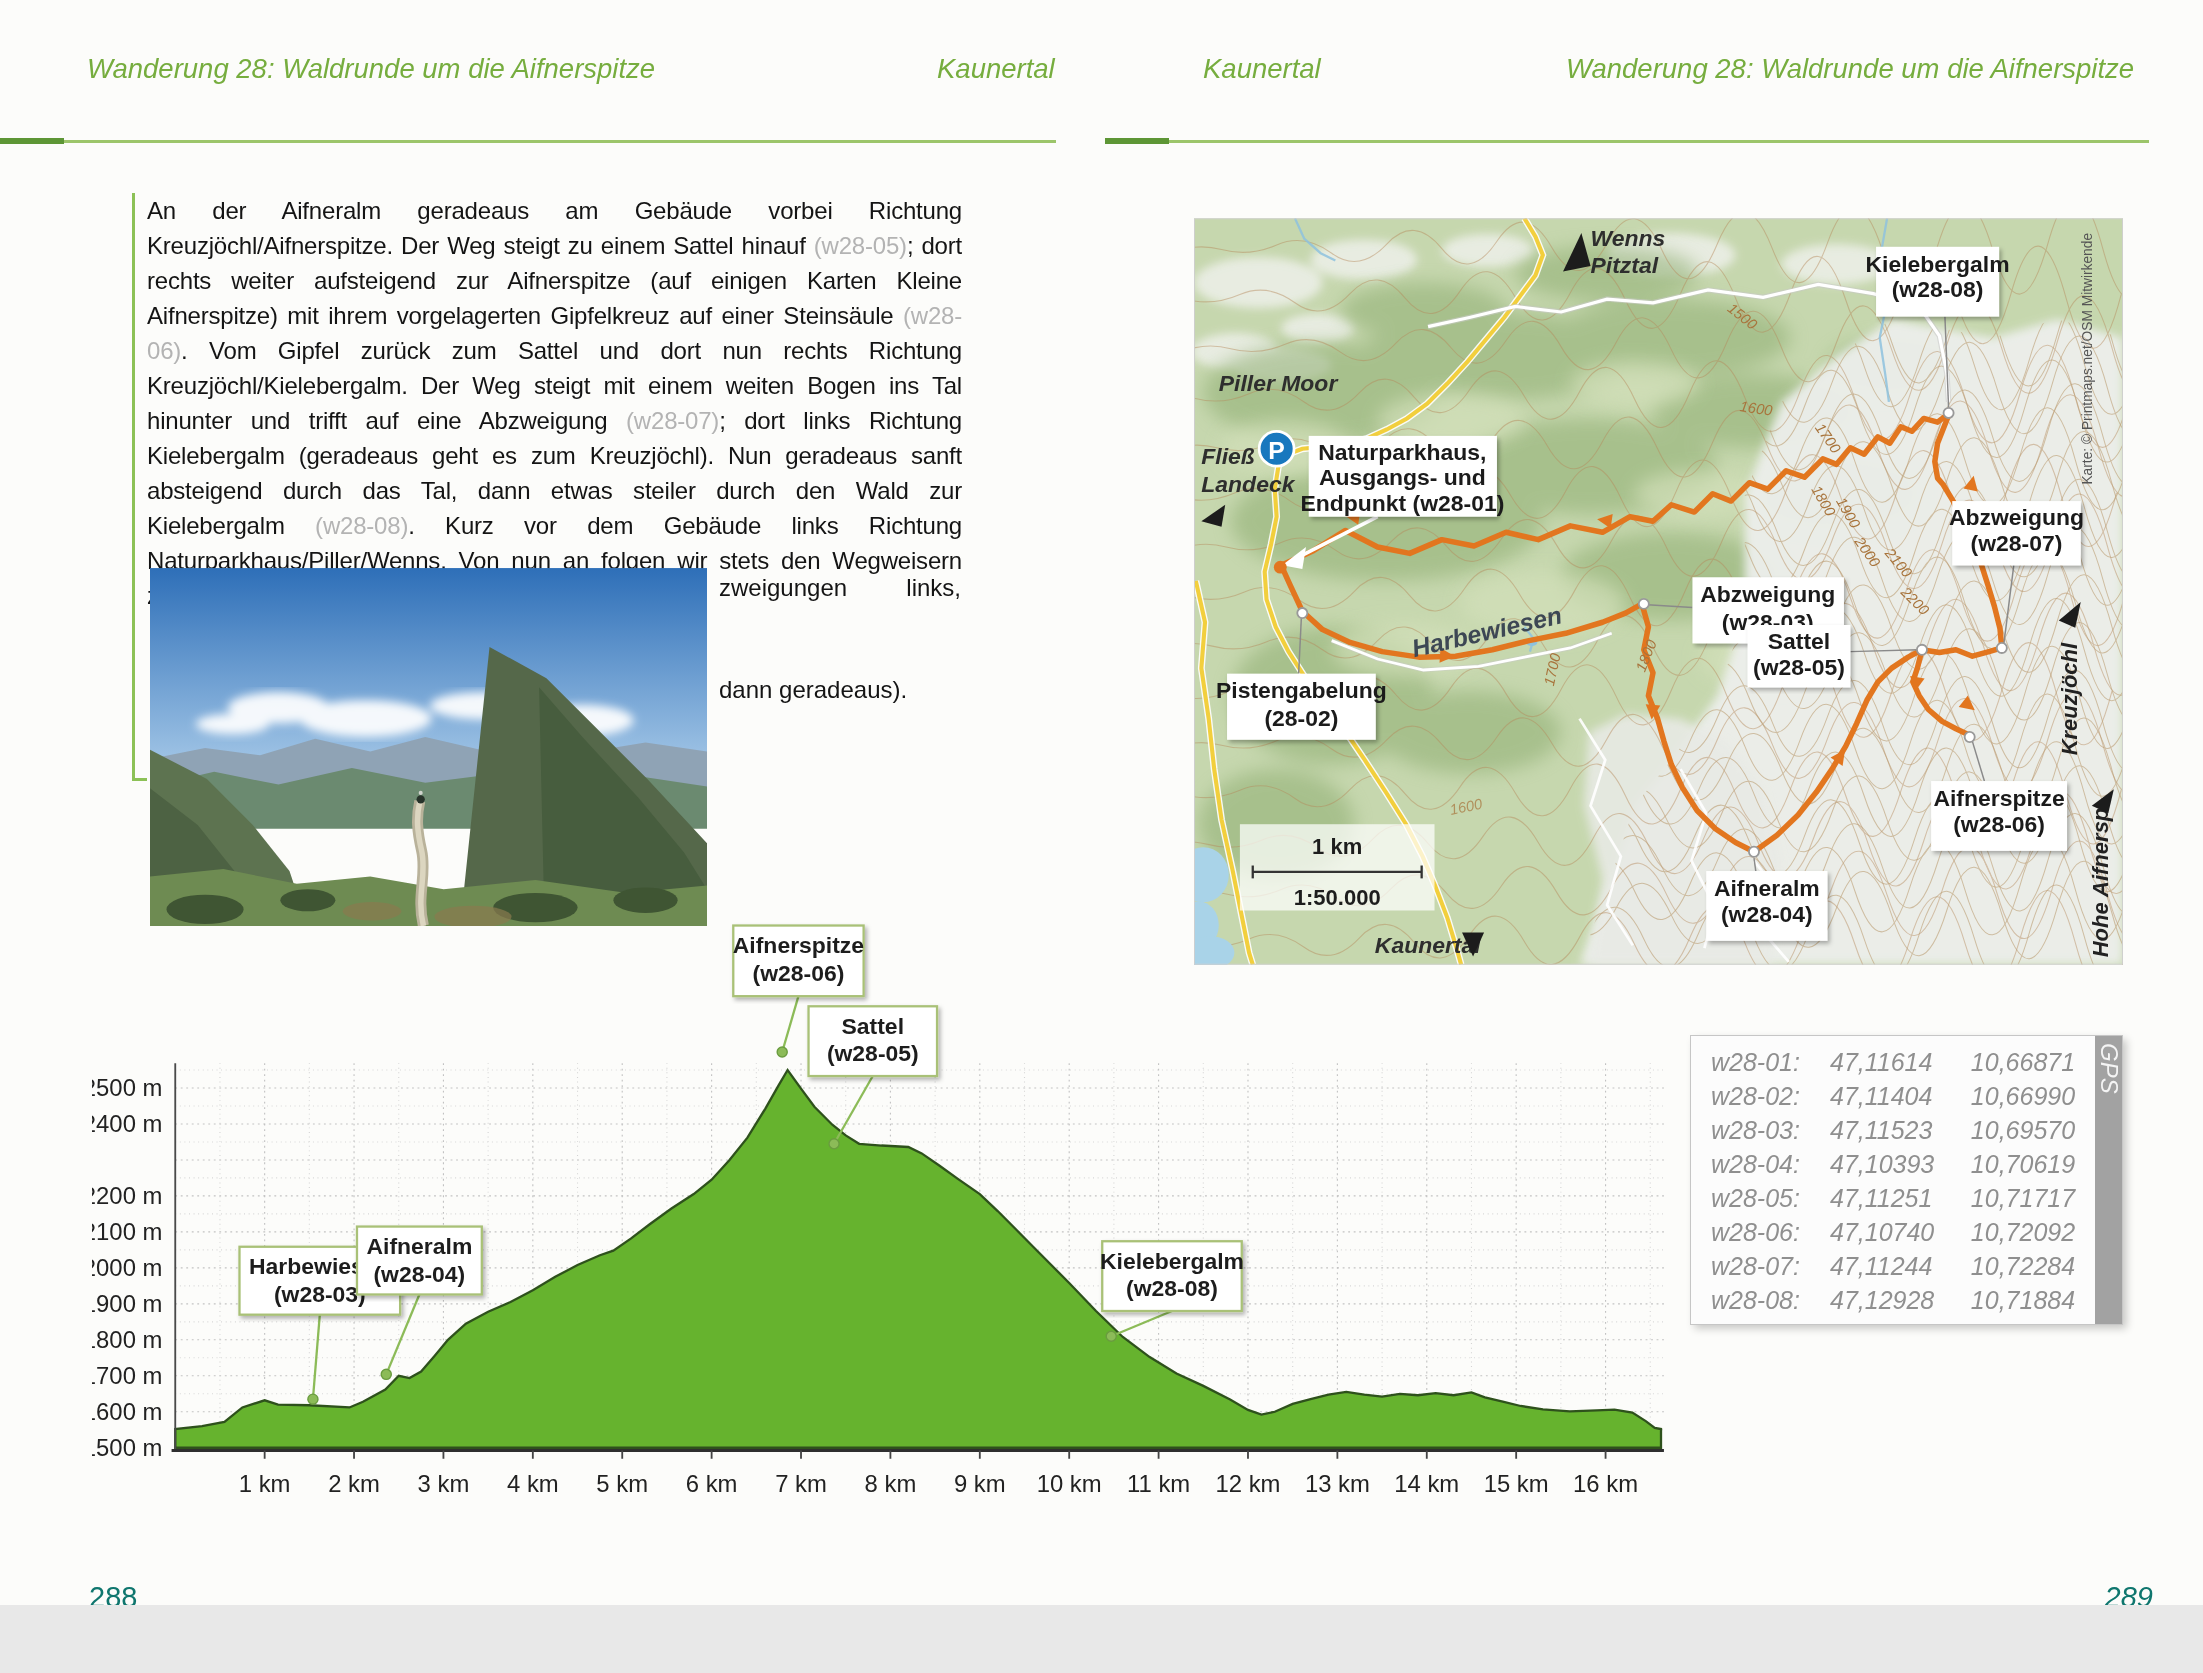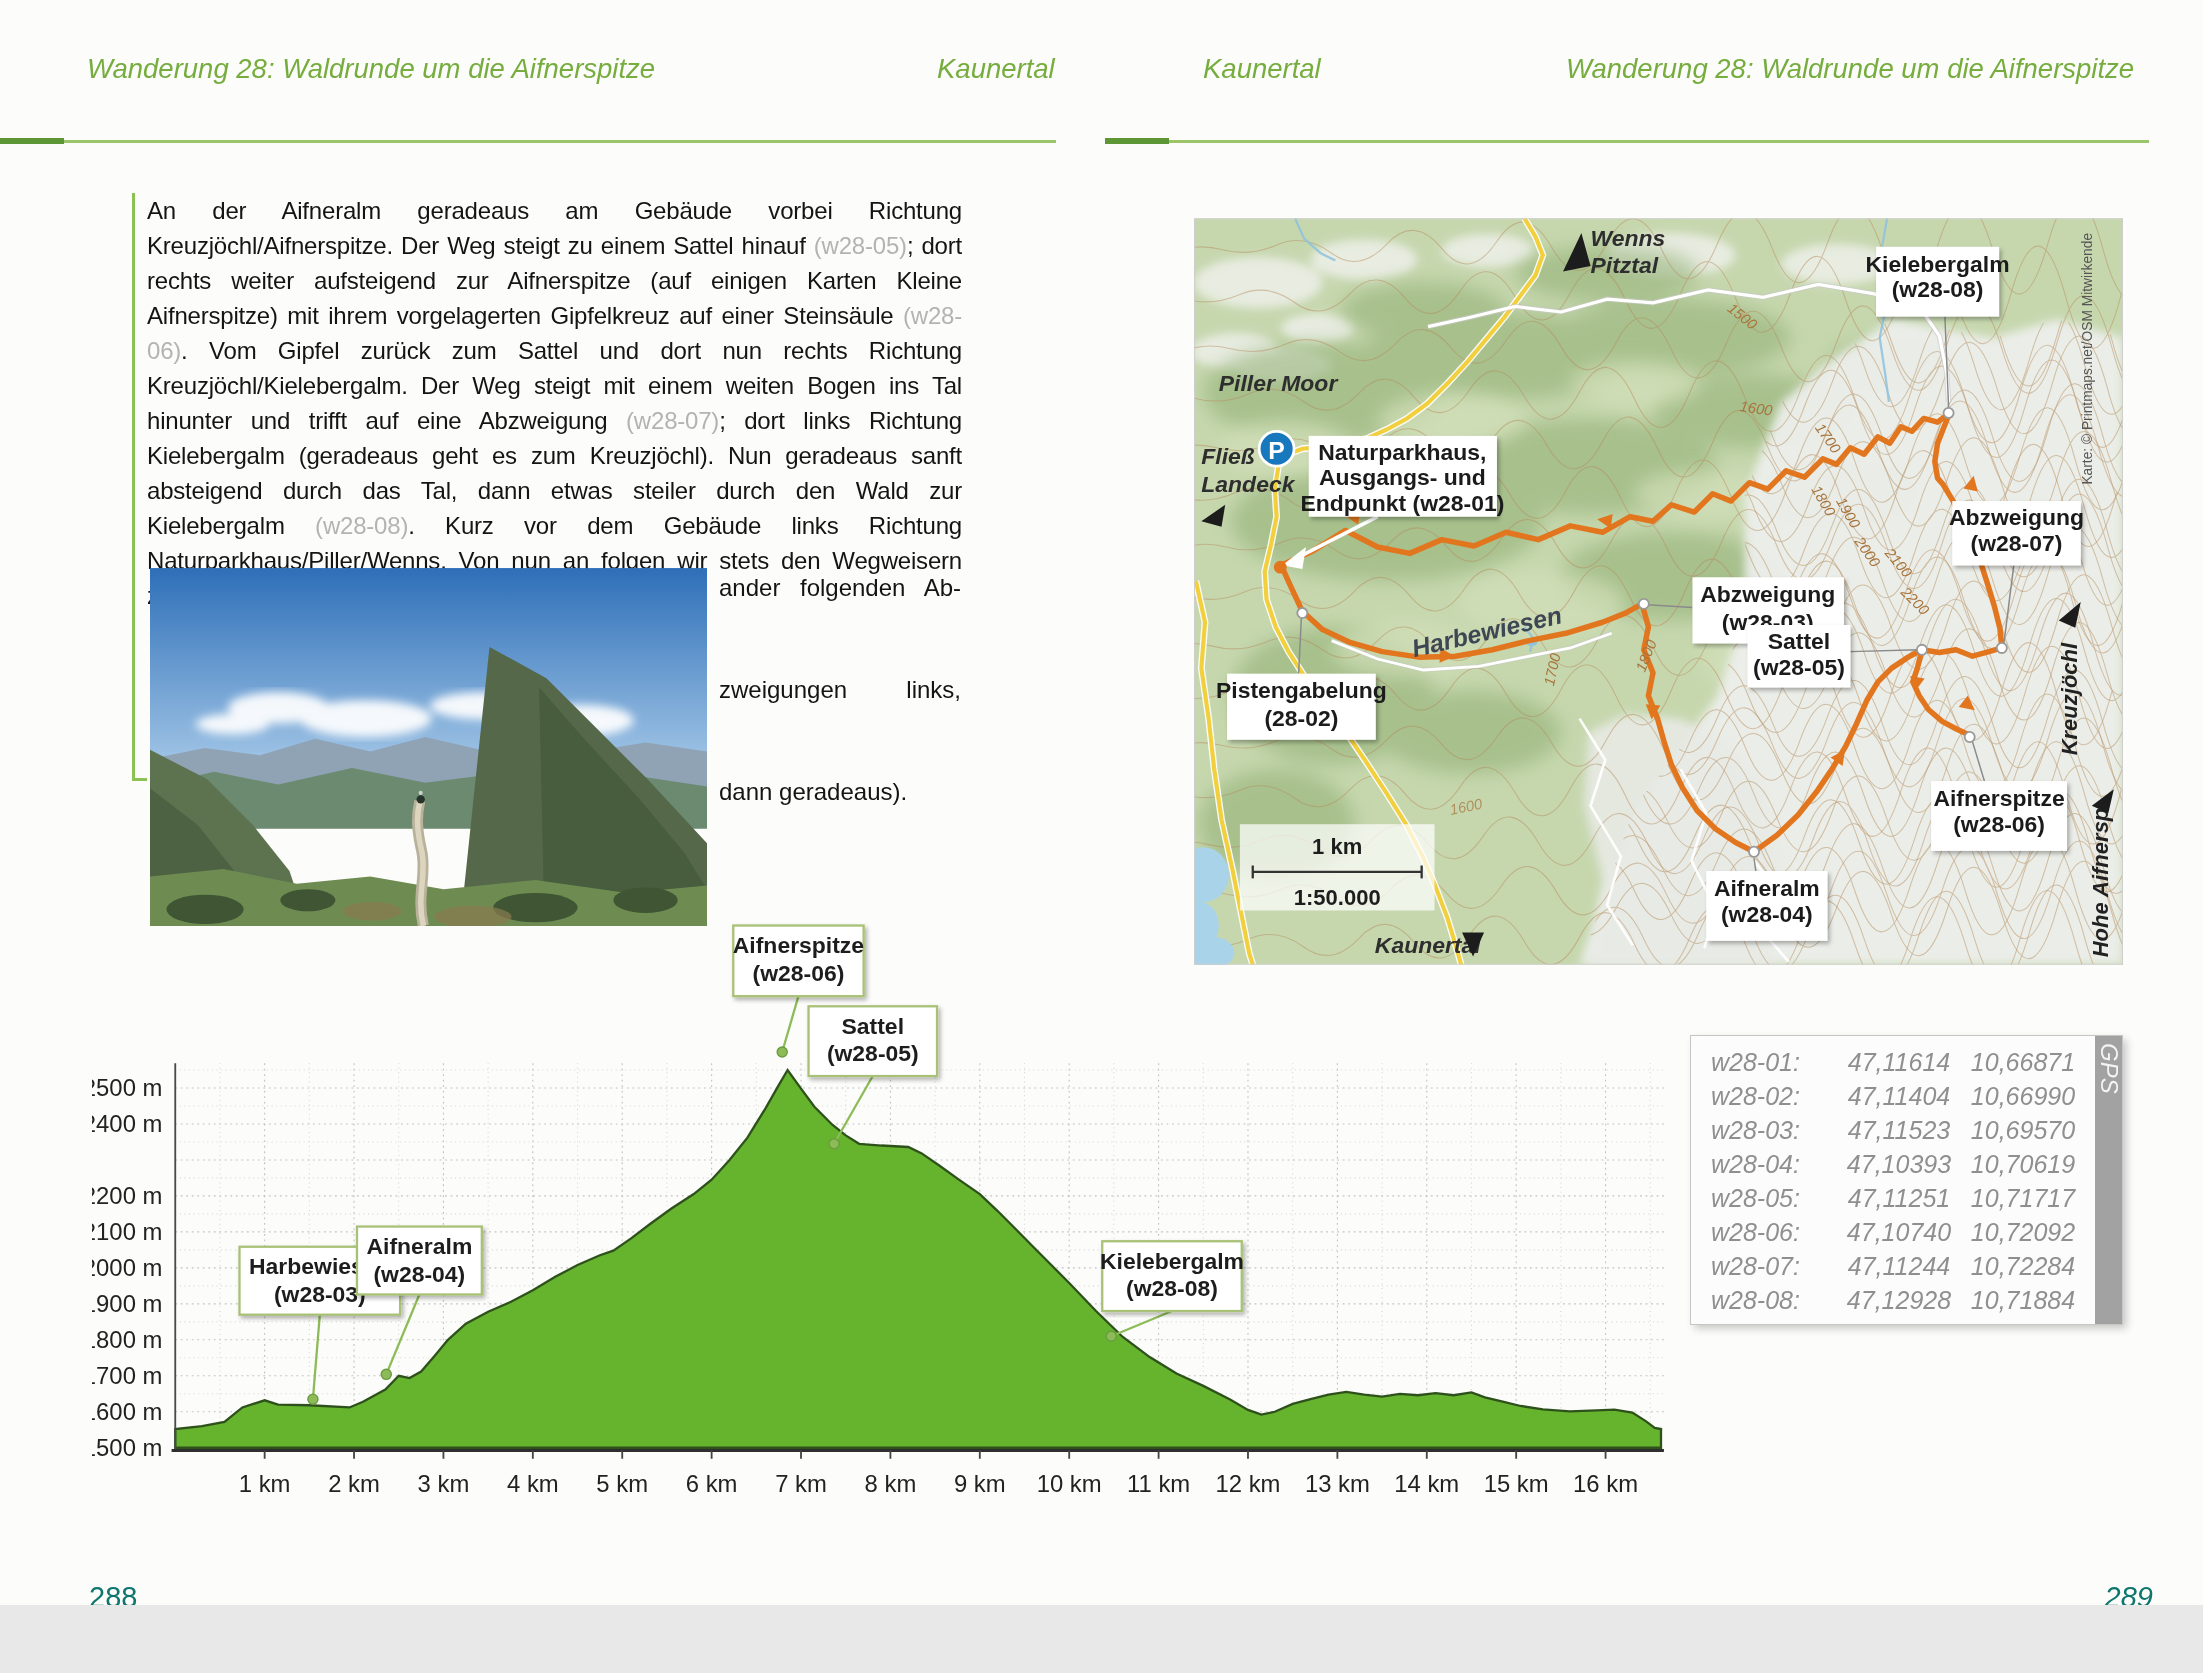--- a/index.html
+++ b/index.html
@@ -22,21 +22,21 @@
   .wrapline:last-child::after{display:none;}
   
   .caption{background:rgba(73,83,56,0.93);color:#f3f3ea;font-style:italic;font-size:27px;
            line-height:43px;text-align:center;padding-top:12px;box-sizing:border-box;}
   
   .gps{background:#fcfcfc;border:1.8px solid #c6c6c6;box-shadow:3.7px 3.7px 8.3px rgba(0,0,0,0.22);
        box-sizing:border-box;}
   .gps-rows{position:absolute;left:20px;top:9.2px;right:44px;}
   .gps-row{display:flex;font-style:italic;font-size:25px;line-height:34px;color:#8f8f8f;}
   .gps-id{width:119px;}
-  .gps-lat{width:138px;text-align:center;font-style:italic;}
+  .gps-lat{width:138px;text-align:left;font-style:italic;}
   .gps-lon{flex:1;text-align:center;}
   .gps-tab{position:absolute;right:0;top:0;bottom:0;width:27.5px;background:#a2a2a2;}
   .gps-tab span{position:absolute;top:7.3px;left:0.9px;writing-mode:vertical-rl;
                 font-style:italic;font-size:24px;color:#f4f4f4;}
   .pagenum{font-size:29px;color:#0f766e;}
   
   .xt{font-size:26px;text-anchor:middle;fill:#222;font-weight:500;}
   .yt{font-size:26px;text-anchor:end;fill:#222;font-weight:500;}
   .grid{stroke:#c2c2c2;stroke-width:1.2;stroke-dasharray:2 4;fill:none;}
   .minor{stroke:#d4d4d4;stroke-dasharray:1 4;}
@@ -65,21 +65,20 @@
   <div class="abs rule-light" style="left:64px;top:140px;width:992px;"></div>
   <div class="abs rule-dark" style="left:1105px;top:138px;width:64px;"></div>
   <div class="abs rule-light" style="left:1169px;top:140px;width:980px;"></div>
 
   <div class="abs greenbar" style="left:132px;top:193px;height:588px;"></div>
   <div class="abs greenbar-foot" style="left:132px;top:778px;width:14.7px;"></div>
 
   <div class="abs bodytext" style="left:147px;top:193px;"><span>An der Aifneralm geradeaus am Gebäude vorbei Richtung Kreuzjöchl/Aifnerspitze. Der Weg steigt zu einem Sattel hinauf </span><span class="ref">(w28-05)</span><span>; dort rechts weiter aufsteigend zur Aifnerspitze (auf einigen Karten Kleine Aifnerspitze) mit ihrem vorgelagerten Gipfelkreuz auf einer Steinsäule </span><span class="ref">(w28-06)</span><span>. Vom Gipfel zurück zum Sattel und dort nun rechts Richtung Kreuzjöchl/Kielebergalm. Der Weg steigt mit einem weiten Bogen ins Tal hinunter und trifft auf eine Abzweigung </span><span class="ref">(w28-07)</span><span>; dort links Richtung Kielebergalm (geradeaus geht es zum Kreuzjöchl). Nun geradeaus sanft absteigend durch das Tal, dann etwas steiler durch den Wald zur Kielebergalm </span><span class="ref">(w28-08)</span><span>. Kurz vor dem Gebäude links Richtung Naturparkhaus/Piller/Wenns. Von nun an folgen wir stets den Wegweisern zum Naturparkhaus</span></div>
 
   <div class="abs wrapblock" style="left:719px;top:562px;">
-    <div class="wrapline">ander folgenden Ab-</div>
     <div class="wrapline">zweigungen links,</div>
     <div class="wrapline">dann geradeaus).</div>
   </div>
 
   <svg class="abs" style="left:150px;top:568px;" width="557" height="358" viewBox="0 0 607 390">
     <defs>
       <linearGradient id="sky" x1="0" y1="0" x2="0" y2="1">
         <stop offset="0" stop-color="#2e6fb8"></stop>
           <stop offset="1" stop-color="#a9cbe9"></stop>
       </linearGradient>

